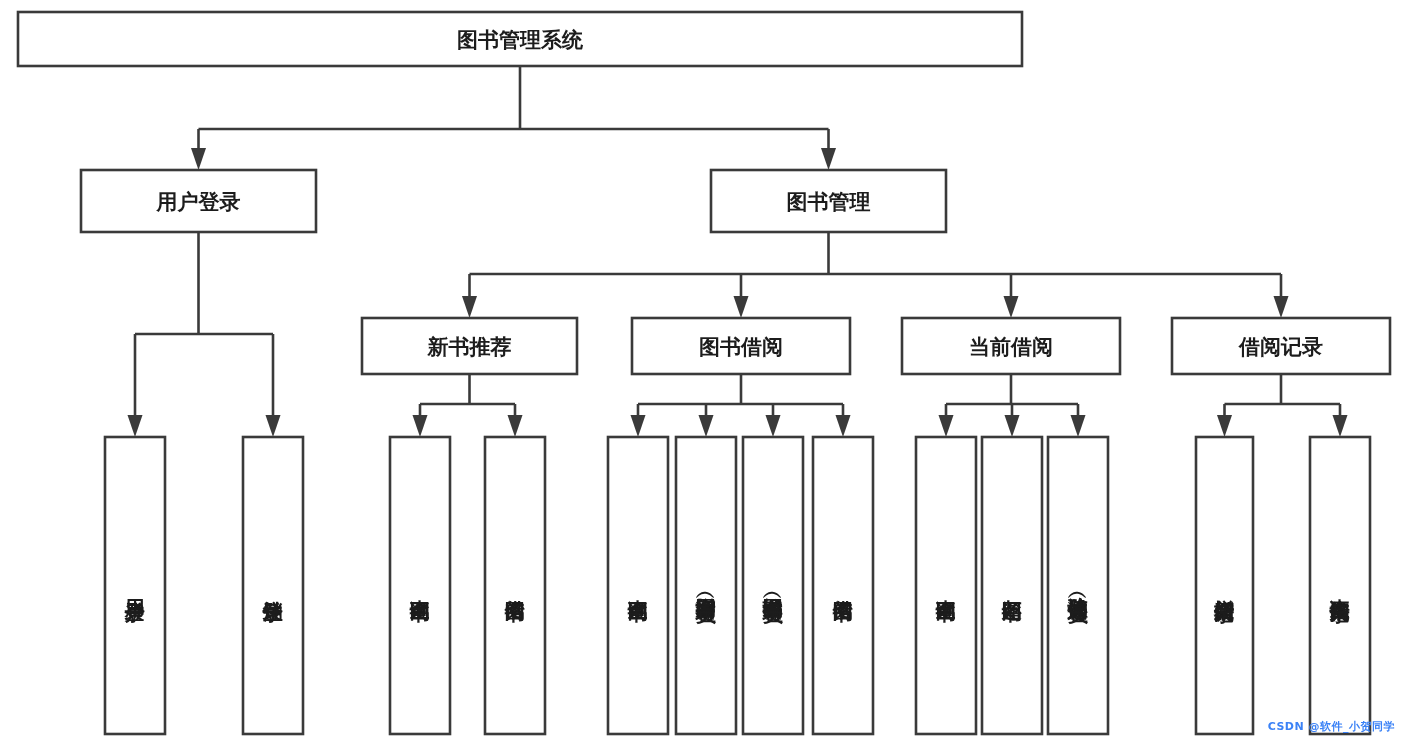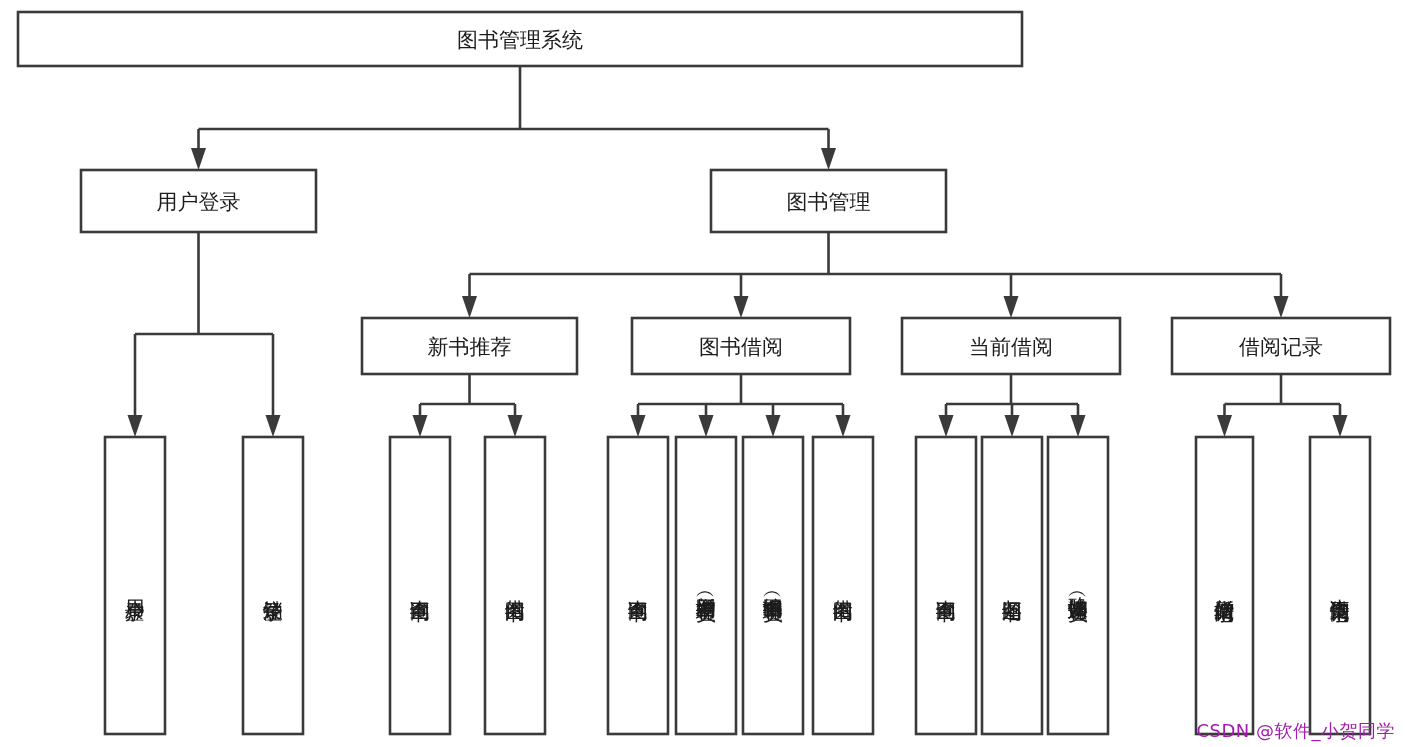--- a/index.html
+++ b/index.html
@@ -12,20 +12,21 @@
     width: 1405px;
     height: 747px;
     font-family: "DejaVu Sans", "Liberation Sans", sans-serif;
     overflow: hidden;
   }
   #diagram-root {
     position: relative;
     width: 1405px;
     height: 747px;
     background: #ffffff;
+    font-weight: bold;
   }
   svg.flow-canvas {
     position: absolute;
     top: 0;
     left: 0;
     width: 1405px;
     height: 747px;
     display: block;
   }
   .node-box {
@@ -46,24 +47,24 @@
   .node-label-h {
     font-family: "DejaVu Sans", "Liberation Sans", sans-serif;
     font-size: 21px;
     fill: #1c1c1c;
     text-anchor: middle;
     dominant-baseline: central;
   }
   .watermark-text {
     position: absolute;
     right: 10px;
-    bottom: 4px;
+    bottom: 13px;
     font-family: "DejaVu Sans", "Liberation Sans", sans-serif;
-    font-size: 18px;
-    color: #a21caf;
+    font-size: 11px;
+    color: #3b82f6;
     white-space: nowrap;
     letter-spacing: 0.5px;
   }
 </style>
 </head>
 <body>
 
 <div id="diagram-root">
   <svg class="flow-canvas" viewBox="0 0 1405 747" xmlns="http://www.w3.org/2000/svg">
     <g id="edge-layer">

